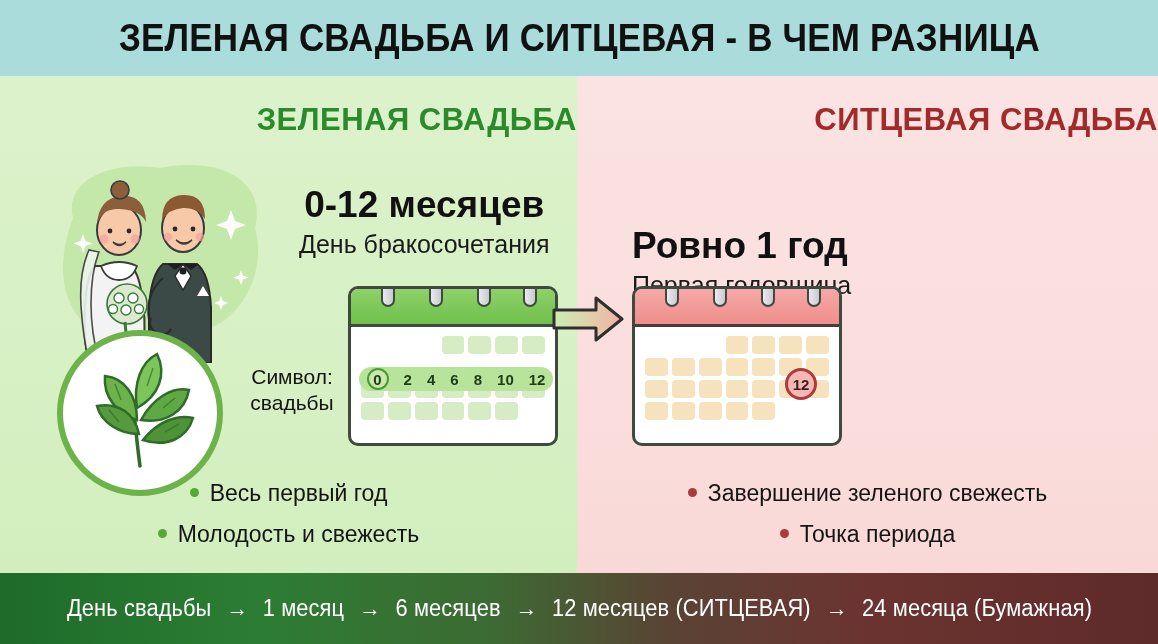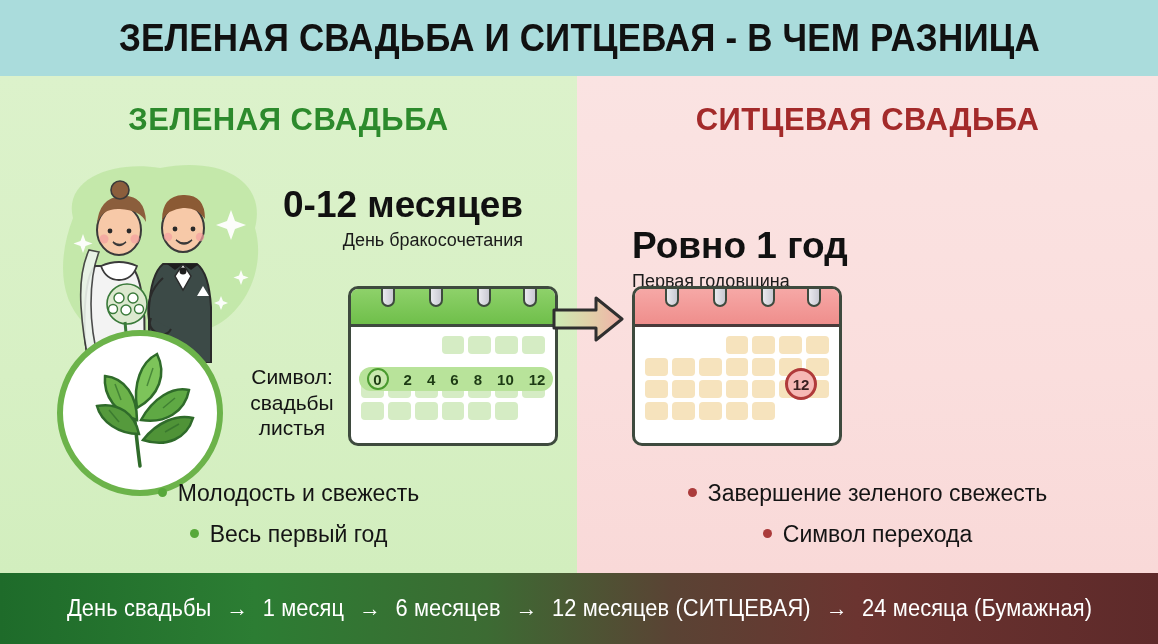--- a/index.html
+++ b/index.html
@@ -24,32 +24,32 @@
   }
 
   
   .body-area { position:absolute; left:0; top:76px; width:1158px; height:497px; }
   .half { position:absolute; top:0; height:497px; }
   .half-left  { left:0;    width:577px; background:linear-gradient(180deg,#dcf2cb 0%,#d7f0c4 60%,#d2eebe 100%); }
   .half-right { left:577px;width:581px; background:linear-gradient(180deg,#fae3e2 0%,#fadedd 60%,#f9d9d8 100%); }
 
   .col-title {
     position:absolute; top:26px; width:100%;
-    text-align:center; font-weight:bold; font-size:31px;
+    text-align:right; font-weight:bold; font-size:31px;
     letter-spacing:.5px;
   }
   .col-title.green { color:#2c8a2c; }
   .col-title.red   { color:#a32a2a; }
 
   
   .headline-block { position:absolute; }
-  .hb-left  { left:283px; top:108px; text-align:right; }
+  .hb-left  { left:299px; top:108px; text-align:center; }
   .hb-right { left:632px; top:108px; text-align:left; }
   .headline { font-weight:bold; font-size:37px; color:#111; white-space:nowrap; }
-  .subhead  { font-size:18px; color:#1a1a1a; margin-top:4px; white-space:nowrap; }
+  .subhead  { font-size:25px; color:#1a1a1a; margin-top:4px; white-space:nowrap; }
 
   
   .illus { position:absolute; }
   .illus-left  { left:55px;  top:82px;  width:215px; height:205px; }
 
   
   .badge-circle {
     position:absolute; border-radius:50%;
     display:flex; align-items:center; justify-content:center;
   }
@@ -208,21 +208,20 @@
               <path d="M44 74 L34 62"></path>
               <path d="M72 38 L78 20"></path>
               <path d="M88 60 L100 50"></path>
               <path d="M90 84 L104 76"></path>
           </g>
         </svg>
       </div>
       <div class="symbol-label sym-left">
         <div>Символ:</div>
         <div>свадьбы</div>
-        <div>листья</div>
       </div>
 
       <div class="headline-block hb-left">
         <div class="headline">0-12 месяцев</div>
         <div class="subhead">День бракосочетания</div>
       </div>
 
       <div class="calendar cal-left">
         <div class="cal-body">
           <div class="cal-head green"></div>
@@ -269,24 +268,24 @@
             <div class="ring" style="left:30px"></div>
             <div class="ring" style="left:78px"></div>
             <div class="ring" style="left:126px"></div>
             <div class="ring" style="left:172px"></div>
           </div>
         </div>
       </div>
 
       <div class="bullets bl-left">
         <div class="bullet-line">
+          <span class="dot green"></span><span>Весь первый год</span>
+        </div>
+        <div class="bullet-line">
           <span class="dot green"></span><span>Молодость и свежесть</span>
-        </div>
-        <div class="bullet-line">
-          <span class="dot green"></span><span>Весь первый год</span>
         </div>
       </div>
     </div>
 
     <div class="half half-right">
       <div class="col-title red">СИТЦЕВАЯ СВАДЬБА</div>
 
       <div class="headline-block hb-right" style="left:55px;margin-top:41px;">
         <div class="headline">Ровно 1 год</div>
         <div class="subhead">Первая годовщина</div>
@@ -333,21 +332,21 @@
             <div class="ring" style="left:172px"></div>
           </div>
         </div>
       </div>
 
       <div class="bullets bl-right">
         <div class="bullet-line">
           <span class="dot red"></span><span>Завершение зеленого свежесть</span>
         </div>
         <div class="bullet-line">
-          <span class="dot red"></span><span>Символ перехода</span>
+          <span class="dot red"></span><span>Точка периода</span>
         </div>
       </div>
     </div>
 
     <div class="arrow-wrap">
       <svg width="72" height="50" viewBox="0 0 72 50">
         <defs>
           <linearGradient id="arrgrad" x1="0" y1="0" x2="1" y2="0">
             <stop offset="0%" stop-color="#cdecb4"></stop>
             <stop offset="55%" stop-color="#e2cfa8"></stop>

